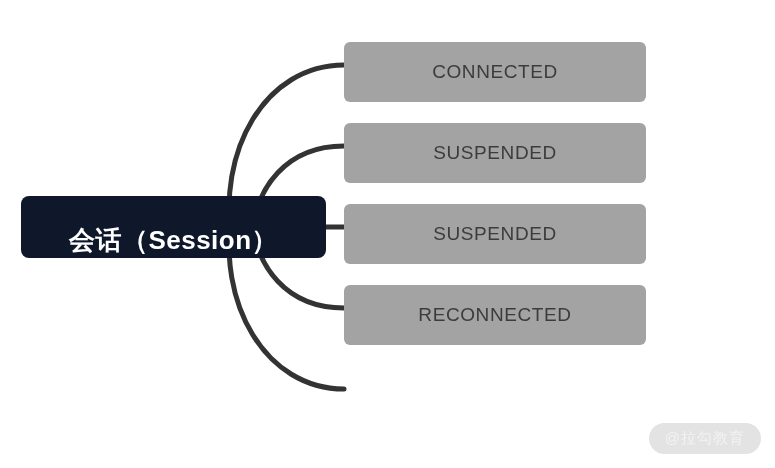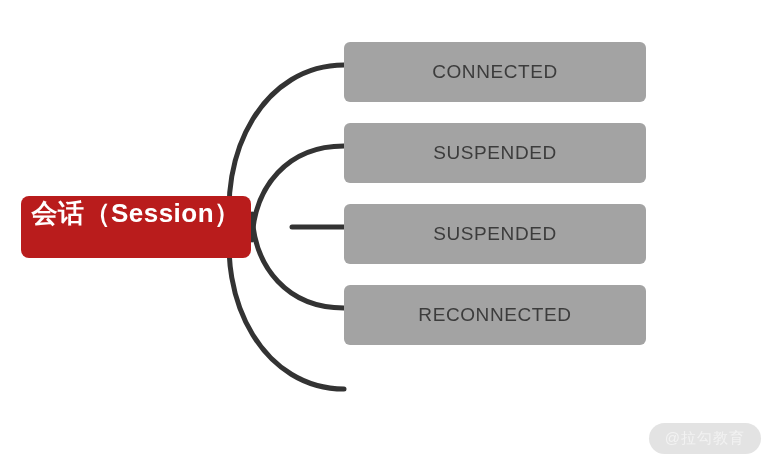--- a/index.html
+++ b/index.html
@@ -28,26 +28,26 @@
   .edge-path {
     fill: none;
     stroke: #333333;
     stroke-width: 5;
     stroke-linecap: round;
   }
   .root-node {
     position: absolute;
     left: 21px;
     top: 196px;
-    width: 230px;
+    width: 305px;
     height: 62px;
-    background: #b91c1c;
+    background: #0f172a;
     border-radius: 8px;
     display: flex;
-    align-items: flex-start;
+    align-items: flex-end;
     justify-content: center;
     z-index: 3;
   }
   .root-label {
     color: #ffffff;
     font-size: 26px;
     font-weight: bold;
     letter-spacing: 0.5px;
     white-space: nowrap;
   }

